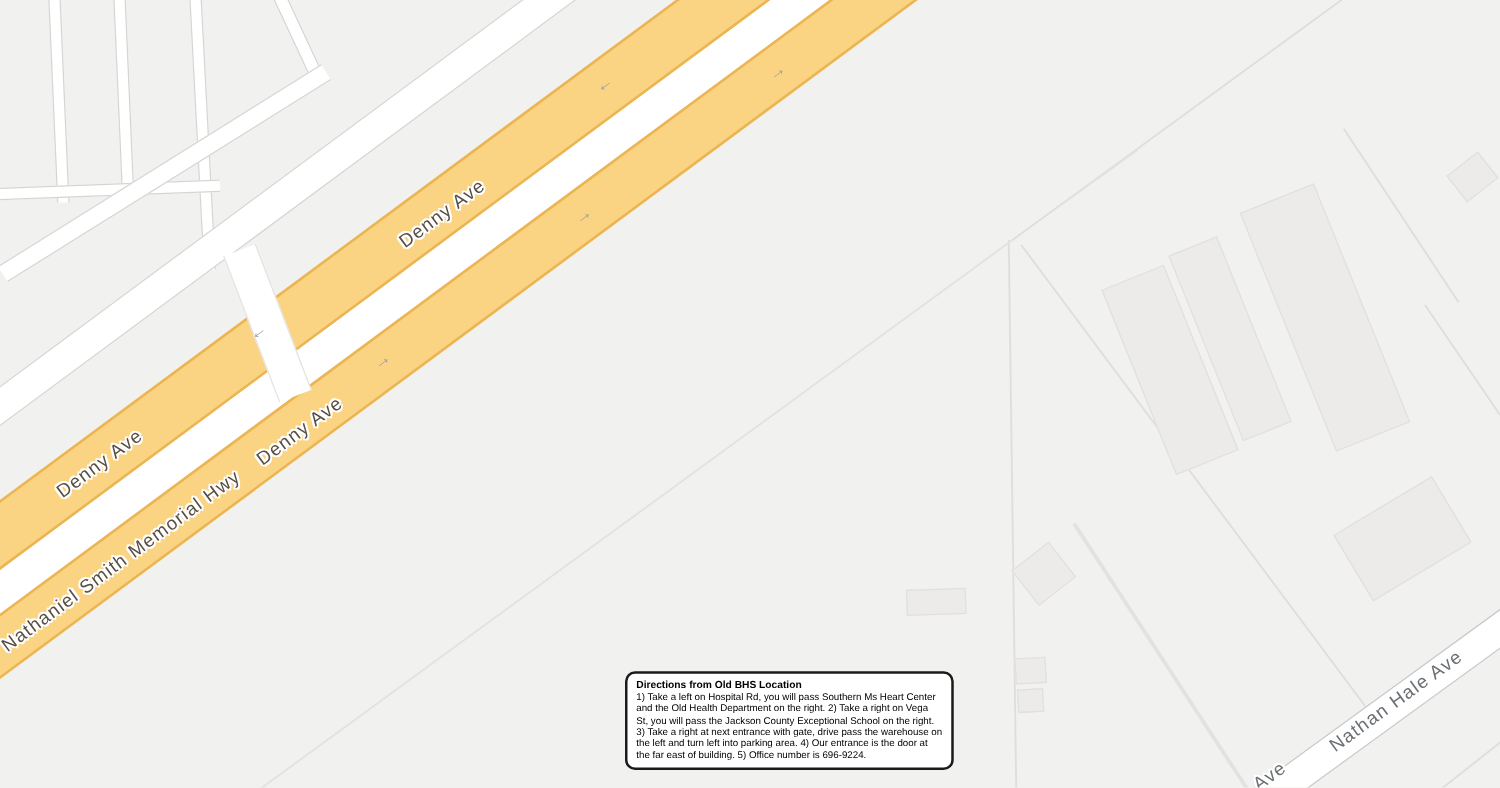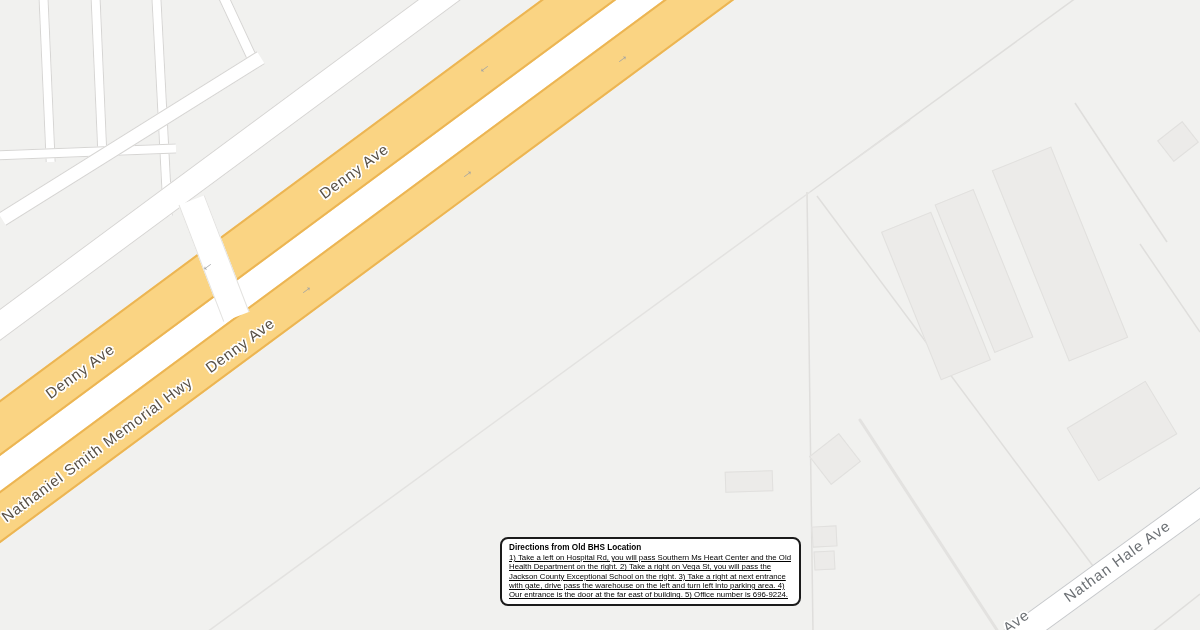--- a/index.html
+++ b/index.html
@@ -36,25 +36,25 @@
        border-bottom:1.5px solid var(--nathan-border);z-index:10;}
   .crossover{position:absolute;background:var(--road-white);z-index:30;
        border-left:1px solid #e3e2e0;border-right:1px solid #e3e2e0;}
   .arrow{position:absolute;z-index:40;color:var(--arrow);font-size:14px;font-weight:bold;
        line-height:14px;width:16px;height:14px;text-align:center;}
   .rlabel{position:absolute;z-index:45;white-space:nowrap;font-size:15px;font-weight:500;
        letter-spacing:1px;color:var(--road-label);
        text-shadow:-1px -1px 0 #fff,1px -1px 0 #fff,-1px 1px 0 #fff,1px 1px 0 #fff,
                    0 -2px 0 #fff,0 2px 0 #fff,-2px 0 0 #fff,2px 0 0 #fff;}
   .rlabel.minor{color:var(--minor-label);}
-  .dirbox{position:absolute;left:500px;top:537px;width:301px;z-index:50;
+  .dirbox{position:absolute;left:500px;top:537px;width:263px;z-index:50;
        background:#ffffff;border:2px solid #1b1b1b;border-radius:8px;
        padding:4px 7px 5px 7px;box-sizing:border-box;color:#000;}
   .dirbox .t{font-size:8.2px;font-weight:bold;line-height:10px;}
-  .dirbox .b{font-size:7.8px;line-height:9.3px;text-decoration:underline;}
+  .dirbox .b{font-size:7.8px;line-height:9.3px;}
 </style>
 </head>
 <body>
 
 <div class="map">
 
   <svg class="parcels" width="1200" height="630">
     <line x1="807" y1="192" x2="813" y2="632" stroke="#dfdedc" stroke-width="1.5"></line>
     <line x1="810" y1="192" x2="1080" y2="-5" stroke="#dfdedc" stroke-width="1.5"></line>
     <line x1="207" y1="632" x2="810" y2="192" stroke="#e3e2e0" stroke-width="1.5"></line>

